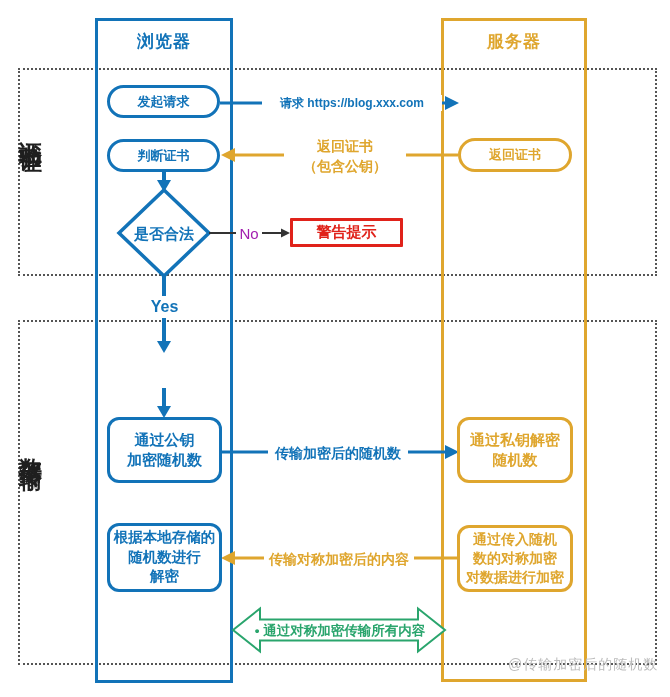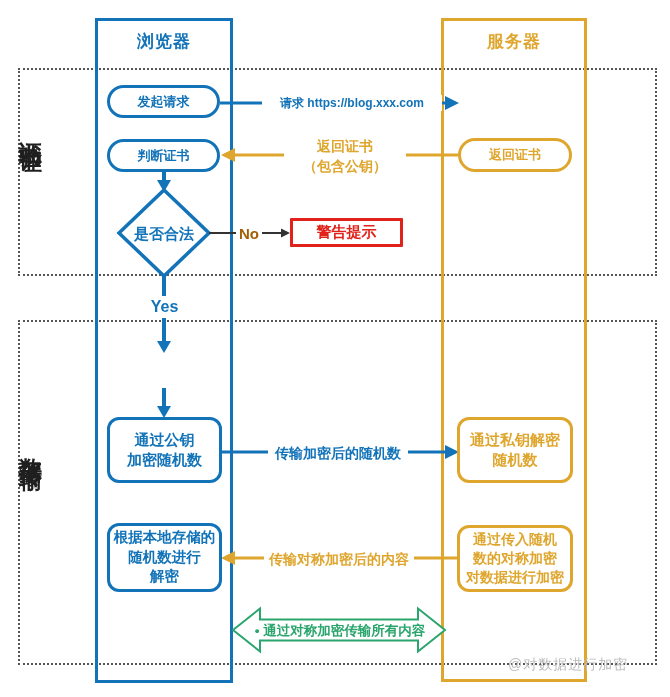--- a/index.html
+++ b/index.html
@@ -46,21 +46,21 @@
     background:#fff;border:3px solid var(--red);color:var(--red);
     font-weight:700;font-size:15px;box-sizing:border-box;border-radius:1px;
   }
   .line-label{
     position:absolute;background:#fff;font-weight:700;text-align:center;
     white-space:pre-line;line-height:1.35;padding:0 2px;box-sizing:border-box;
   }
   .lbl-blue{color:var(--blue);}
   .lbl-gold{color:var(--gold);}
   .lbl-green{color:var(--green);background:transparent;}
-  .lbl-ink{color:#a16207;font-weight:700;}
+  .lbl-ink{color:#a21caf;font-weight:400;}
   .diamond-label{
     position:absolute;color:var(--blue);font-weight:700;font-size:15px;
     text-align:center;background:transparent;
   }
   .watermark{
     position:absolute;color:#bdbdbd;font-size:14px;font-weight:400;
     letter-spacing:1px;background:transparent;
   }
 </style>
 </head>
@@ -132,15 +132,15 @@
 
   <div class="line-label lbl-blue" style="left:249px;top:95px;width:180px;font-size:12px;margin-left:13px;">请求 https://blog.xxx.com</div>
   <div class="line-label lbl-gold" style="left:284px;top:137px;width:122px;font-size:14px;line-height:1.4;">返回证书
 （包含公钥）</div>
   <div class="line-label lbl-ink" style="left:236px;top:224px;width:26px;font-size:15px;">No</div>
   <div class="line-label lbl-blue" style="left:148px;top:296px;width:33px;font-size:16px;">Yes</div>
   <div class="line-label lbl-blue" style="left:268px;top:444px;width:140px;font-size:14px;">传输加密后的随机数</div>
   <div class="line-label lbl-gold" style="left:264px;top:550px;width:150px;font-size:14px;">传输对称加密后的内容</div>
   <div class="line-label lbl-green" style="left:249px;top:622px;width:182px;font-size:13.5px;font-weight:700;">• 通过对称加密传输所有内容</div>
 
-  <div class="watermark" style="left:508px;top:656px;">@对数据进行加密</div>
+  <div class="watermark" style="left:508px;top:656px;">@传输加密后的随机数</div>
 
 </div>
 
 </body></html>

